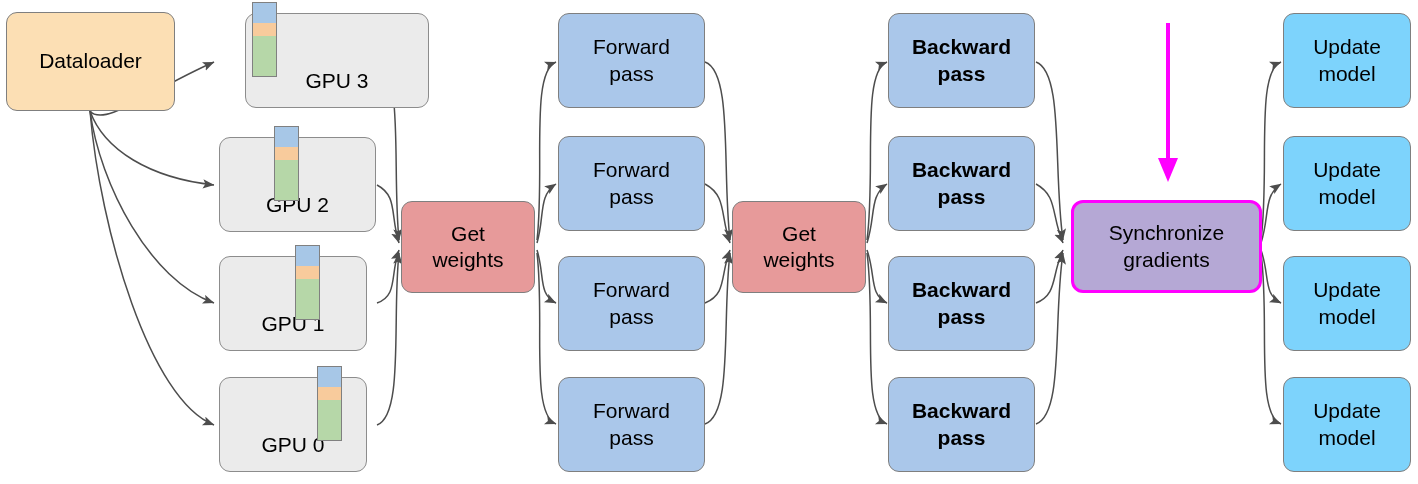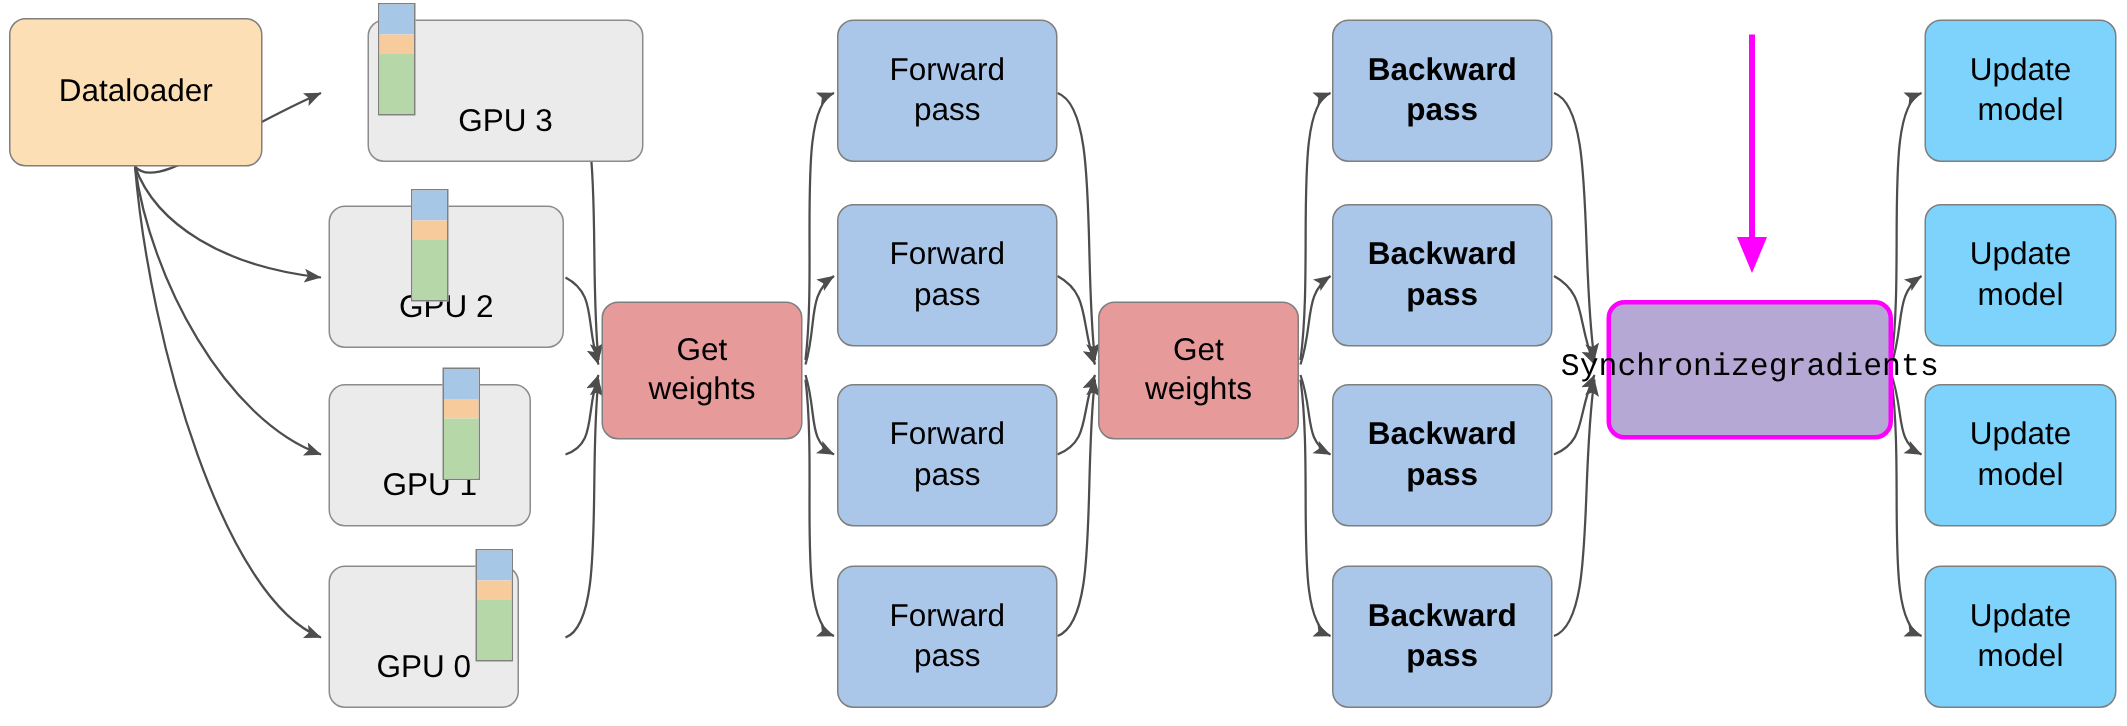--- a/index.html
+++ b/index.html
@@ -129,24 +129,24 @@
   <div class="node n-dataloader" style="left:6px; top:12px; width:169px; height:99px;text-align:right;">
     <span>Dataloader</span>
   </div>
 
   <div class="node n-gpu" style="left:229px; top:13px; width:184px; height:95px;margin-left:16px;">
     <span>GPU 3</span>
   </div>
   <div class="node n-gpu" style="left:219px; top:137px; width:157px; height:95px;align-items:flex-end;">
     <span>GPU 2</span>
   </div>
-  <div class="node n-gpu" style="left:219px; top:256px; width:135px; height:95px;">
+  <div class="node n-gpu" style="left:219px; top:256px; width:148px; height:95px;">
     <span>GPU 1</span>
   </div>
-  <div class="node n-gpu" style="left:219px; top:377px; width:127px; height:95px;">
+  <div class="node n-gpu" style="left:219px; top:377px; width:148px; height:95px;">
     <span>GPU 0</span>
   </div>
 
   <div class="membar" style="left:252px; top:2px; width:25px; height:75px;">
     <div class="seg seg-blue" style="height:20px;"></div>
     <div class="seg seg-orange" style="height:13px;"></div>
     <div class="seg seg-green" style="height:40px;"></div>
   </div>
   <div class="membar" style="left:274px; top:126px; width:25px; height:75px;">
     <div class="seg seg-blue" style="height:20px;"></div>
@@ -201,21 +201,21 @@
   </div>
   <div class="node n-backward" style="left:888px; top:256px; width:147px; height:95px; flex-direction:column;">
     <span>Backward</span>
     <span>pass</span>
   </div>
   <div class="node n-backward" style="left:888px; top:377px; width:147px; height:95px; flex-direction:column;">
     <span>Backward</span>
     <span>pass</span>
   </div>
 
-  <div class="node n-sync" style="left:1071px; top:200px; width:191px; height:93px; flex-direction:row;font-family:Liberation Mono, monospace;">
+  <div class="node n-sync" style="left:1071px; top:200px; width:191px; height:93px; flex-direction:column;">
     <span>Synchronize</span>
     <span>gradients</span>
   </div>
 
   <div class="node n-update" style="left:1283px; top:13px; width:128px; height:95px; flex-direction:column;">
     <span>Update</span>
     <span>model</span>
   </div>
   <div class="node n-update" style="left:1283px; top:136px; width:128px; height:95px; flex-direction:column;">
     <span>Update</span>

